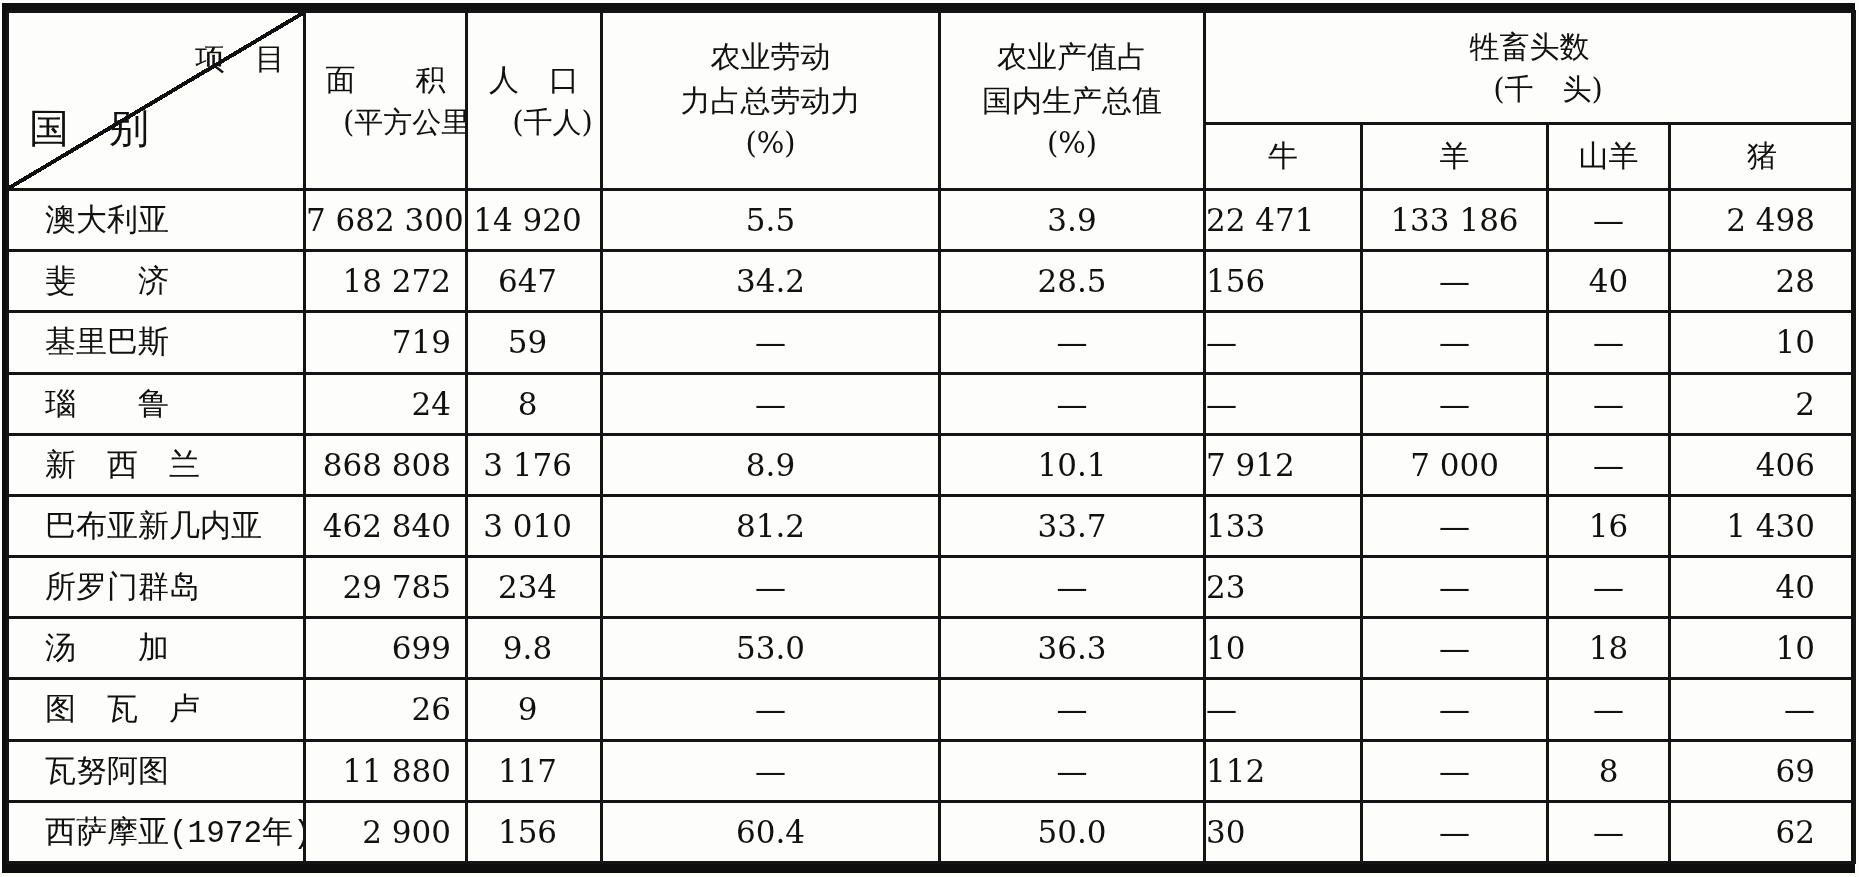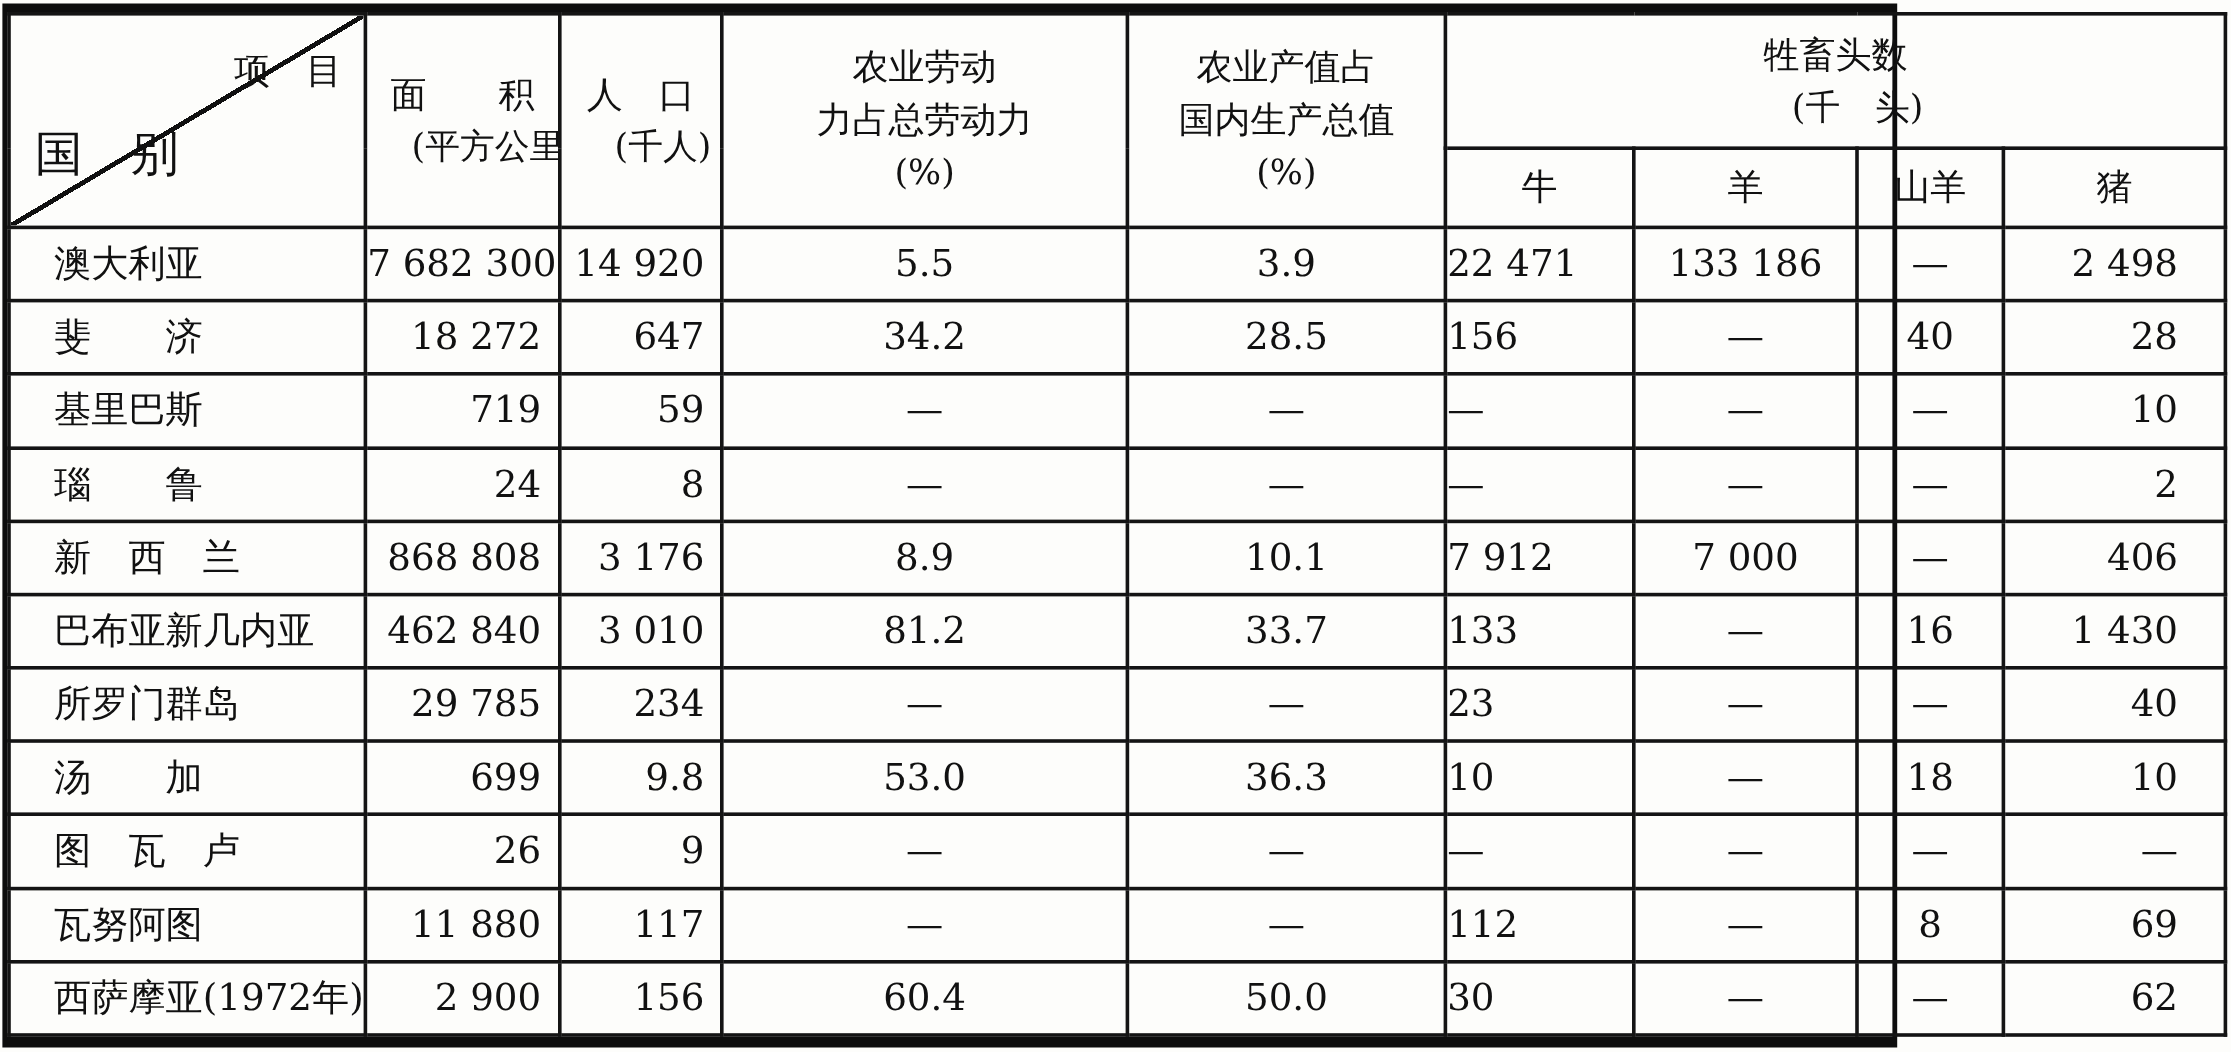--- a/index.html
+++ b/index.html
@@ -6,21 +6,21 @@
   html, body {
     width: 1859px; height: 877px;
     background: #fdfdfb;
     font-family: "DejaVu Serif", "Liberation Serif", serif;
     color: #111;
     overflow: hidden;
   }
   .sheet {
     position: absolute;
     left: 2px; top: 3px;
-    width: 1579px; height: 870px;
+    width: 1853px; height: 870px;
     border: solid #0d0d0d;
     border-width: 7px 4px 9px 4px;
     background: #fdfdfb;
   }
   table.stat {
     width: 100%;
     height: 100%;
     border-collapse: collapse;
     table-layout: fixed;
   }
@@ -51,23 +51,23 @@
       transparent calc(50% - 2px),
       #101010 calc(50% - 2px),
       #101010 calc(50% + 2px),
       transparent calc(50% + 2px),
       transparent 100%);
   }
   .corner-top    { position: absolute; top: 26px;  right: 18px; font-size: 30px; }
   .corner-bottom { position: absolute; bottom: 32px; left: 20px; font-size: 40px; }
 
   
-  .col-name   { text-align: left;  padding-left: 36px; }
+  .col-name   { text-align: left;  padding-left: 36px; font-family: Liberation Mono, monospace; }
   .col-area   { text-align: right; padding-right: 14px; }
-  .col-pop    { text-align: right; padding-right: 13px; }
+  .col-pop    { text-align: center; padding-right: 13px; }
   .col-center { text-align: center; }
   .col-cattle { text-align: left; padding-right: 46px; }
   .col-pigs   { text-align: right; padding-right: 38px; }
 </style>
 </head>
 <body>
 
 <div class="sheet">
   <table class="stat">
     <colgroup>

